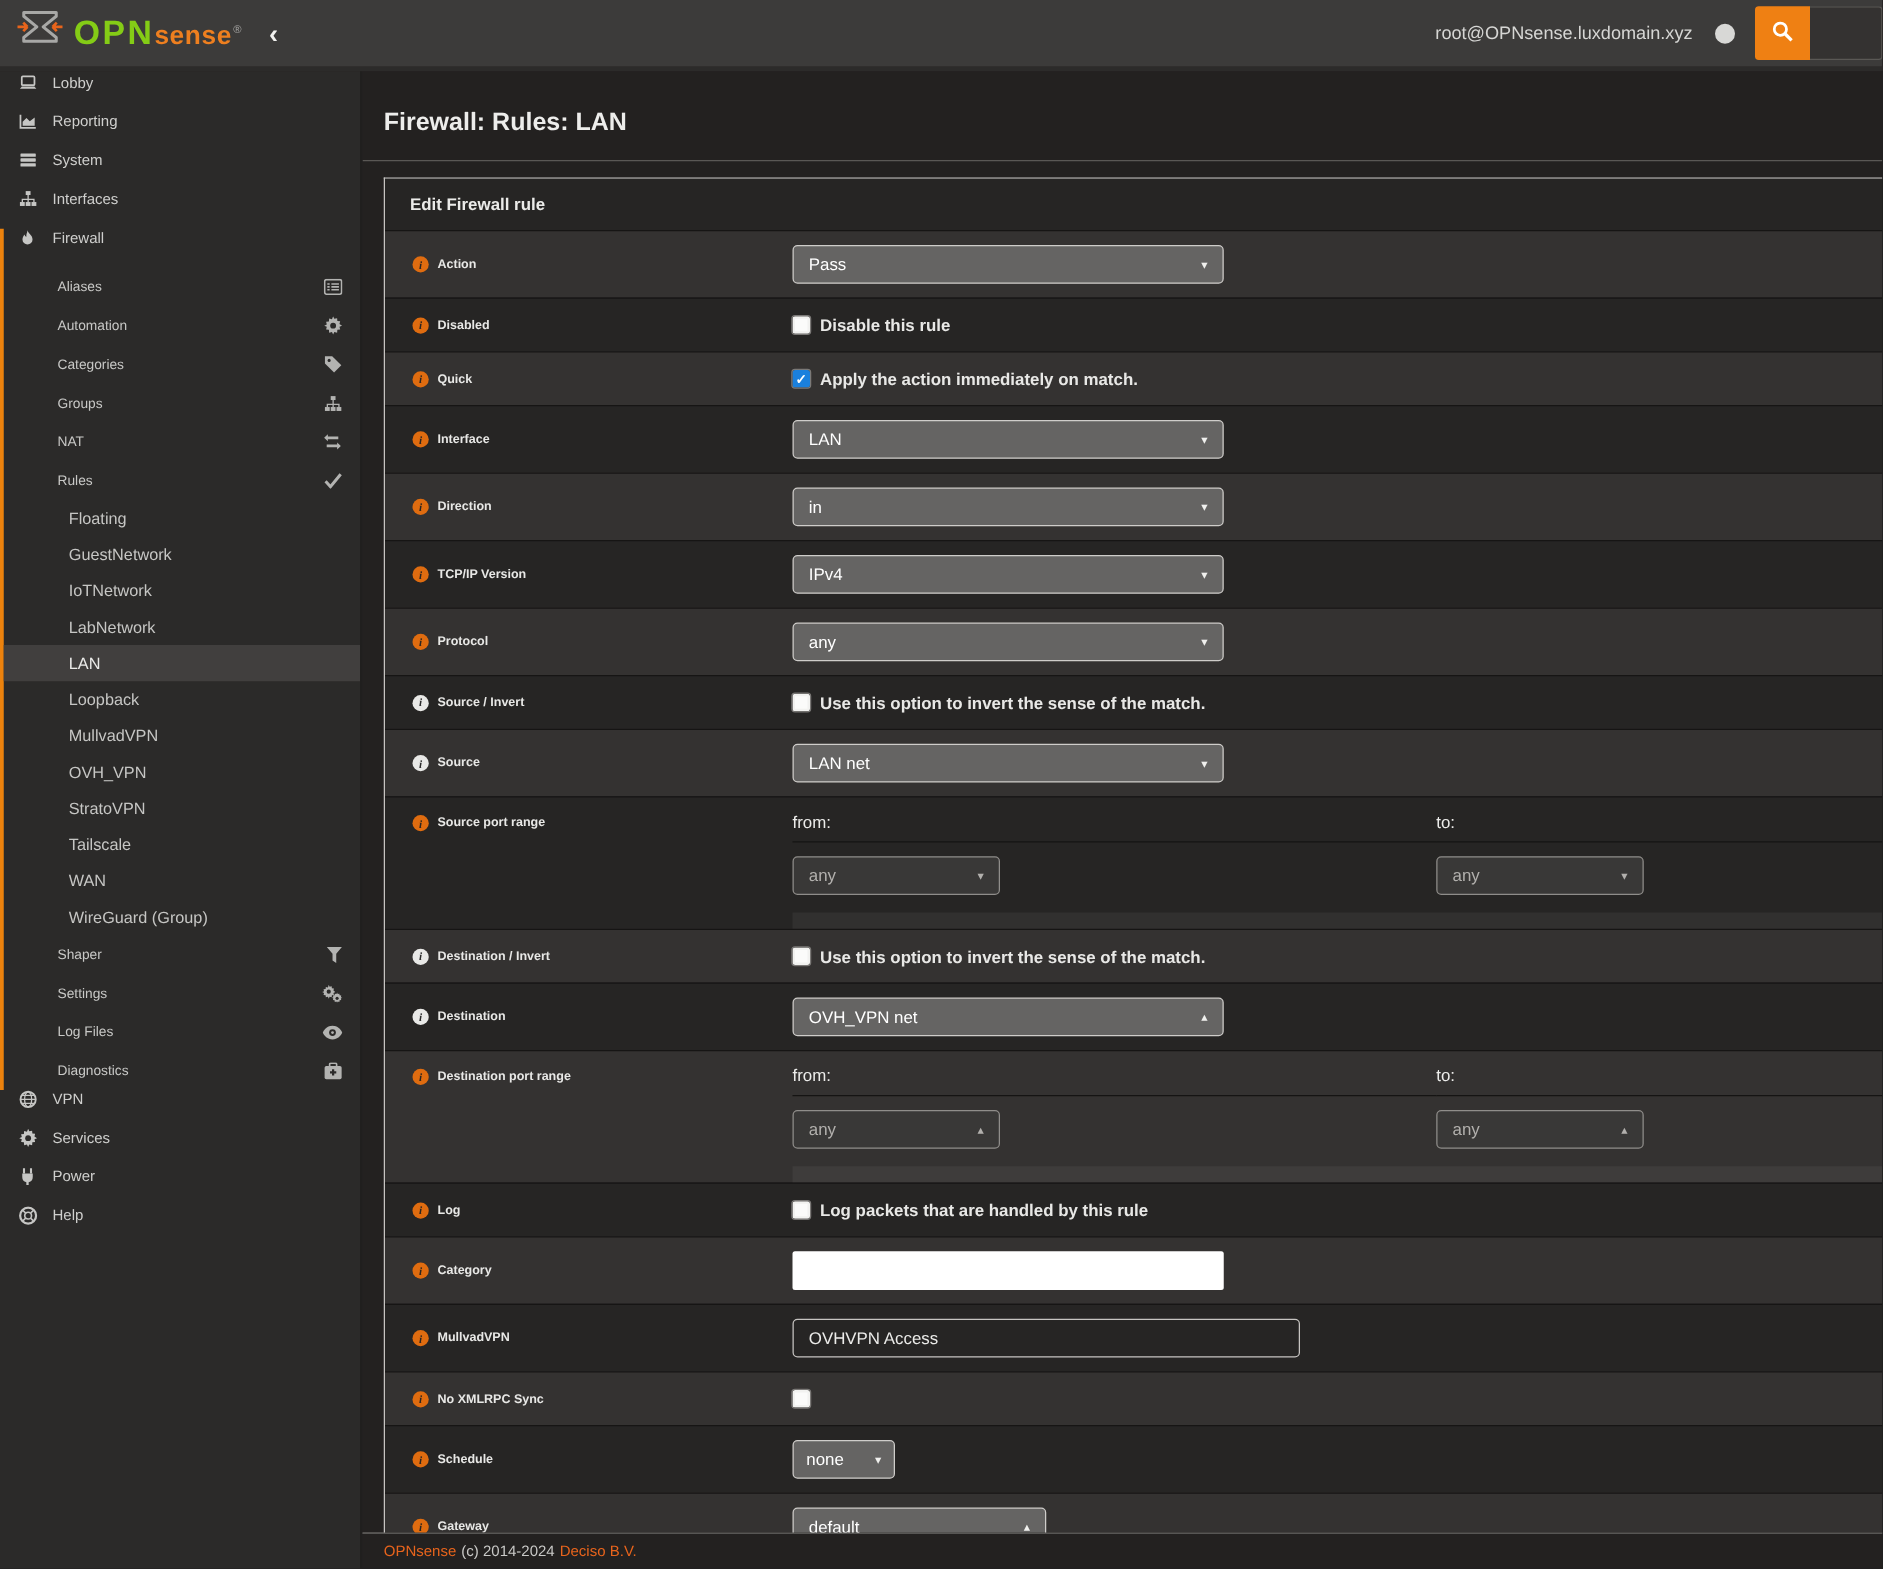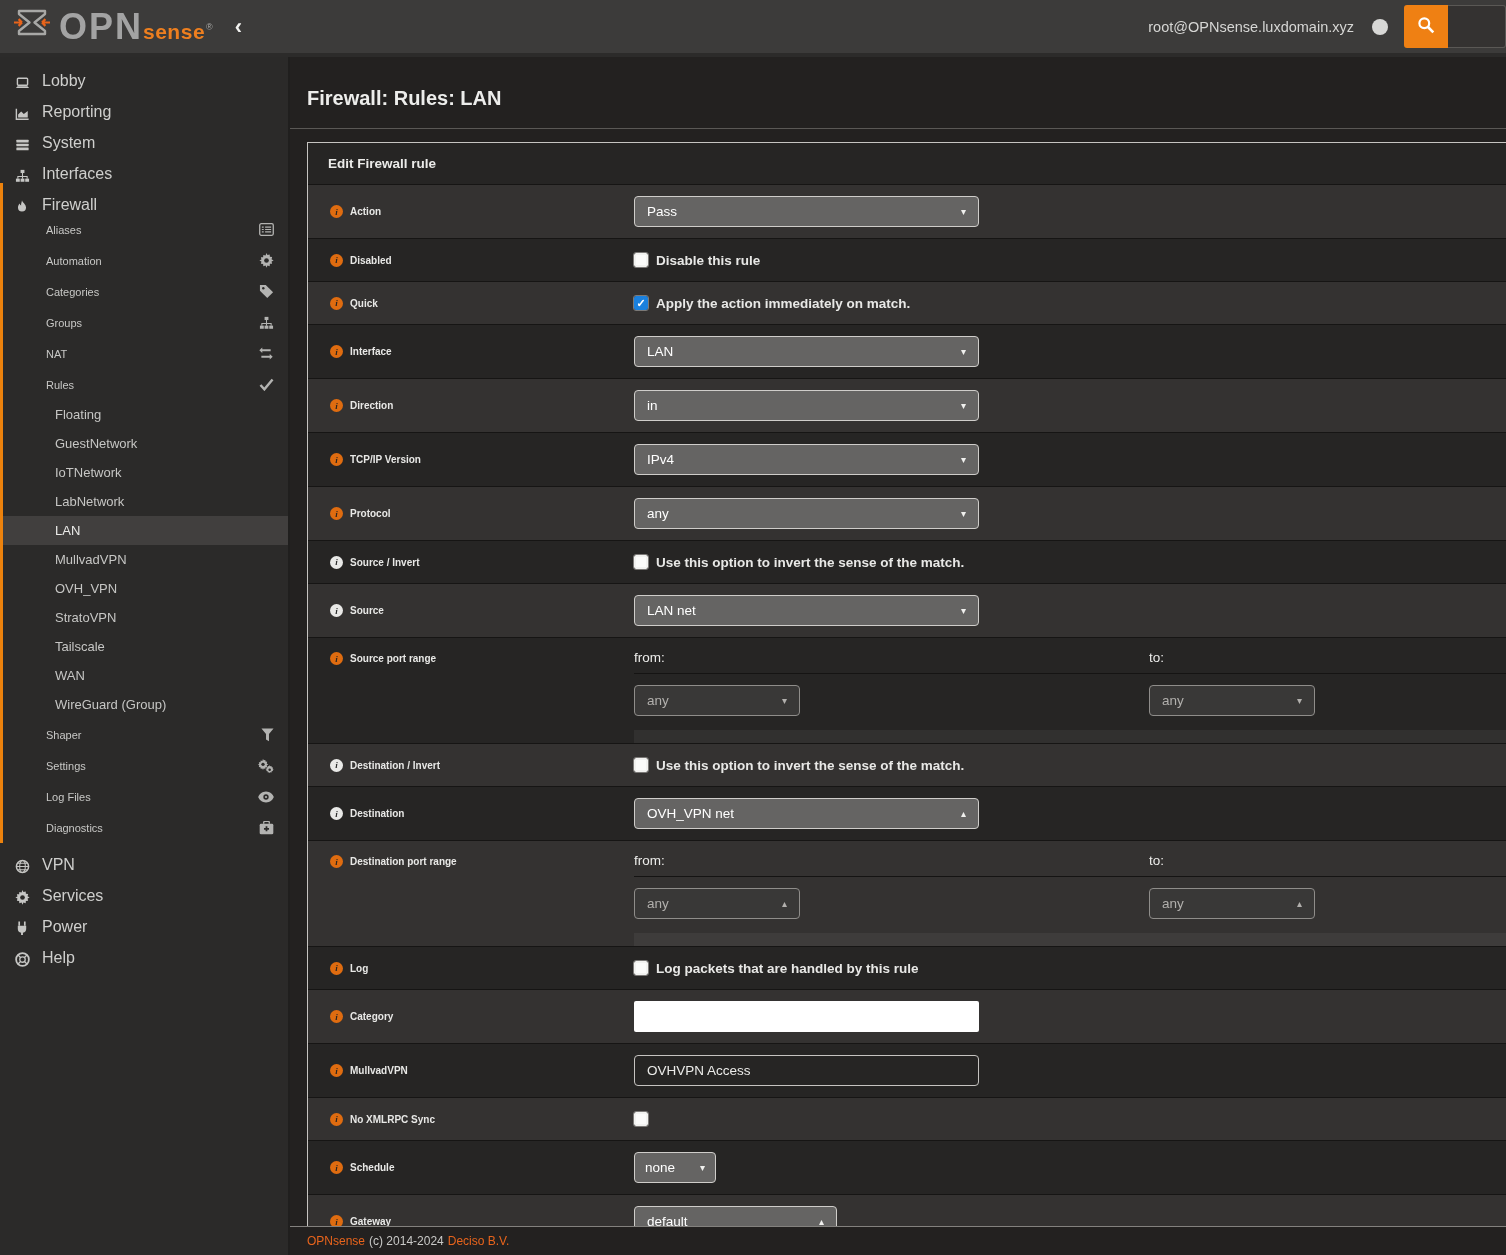--- a/index.html
+++ b/index.html
@@ -4,43 +4,43 @@
 <style>
   * { margin:0; padding:0; box-sizing:border-box; }
   html,body { width:1506px; height:1255px; overflow:hidden; background:#232120;
               font-family:"Liberation Sans", sans-serif; }
 
   
   .topbar { height:57px; background:#3c3b3a; border-bottom:4px solid #2c2b2a;
             display:flex; align-items:center; }
   .logo-zone { width:290px; display:flex; align-items:center; padding-left:13px; flex:none; }
   .logo-text { display:flex; align-items:baseline; margin-left:8px; cursor:pointer; }
-  .logo-opn { font-size:36px; font-weight:700; letter-spacing:2px; color:#a3a3a3; }
+  .logo-opn { font-size:27px; font-weight:700; letter-spacing:2px; color:#84cc16; }
   .logo-sense { font-size:21px; font-weight:700; color:#ee7f1f; letter-spacing:0.5px; }
   .logo-reg { font-size:9px; color:#a7a7a5; margin-left:1px; position:relative; top:-9px; }
   .collapse { color:#f2f2f0; font-size:22px; font-weight:700; margin-left:22px; cursor:pointer; line-height:1; }
   .topbar-right { margin-left:auto; display:flex; align-items:center; height:100%; }
   .user-label { color:#d6d6d4; font-size:14.5px; }
   .status-dot { width:16px; height:16px; border-radius:50%; background:#d8d8d6; margin-left:18px; }
   .search-group { display:flex; align-items:center; margin-left:16px; height:100%; }
   .search-btn { width:44px; height:43px; background:#ef8013; border:none; border-radius:3px 0 0 3px;
                 display:flex; align-items:center; justify-content:center; cursor:pointer; }
   .search-input { width:58px; height:43px; background:#343231; border:1px solid #5a5855;
                   border-left:none; border-radius:0 3px 3px 0; color:#e8e8e6; padding:0 6px; font-size:13px; }
 
   
   .layout { display:flex; height:1198px; }
   .sidebar { width:290px; flex:none; background:#2b2a29; border-right:2px solid #201f1e;
              padding-top:2px; overflow:hidden; }
   .content { flex:1; min-width:0; display:flex; flex-direction:column; background:#232120; }
   .content-main { height:1170px; overflow:hidden; border-bottom:1px solid #83817e; }
 
   
-  .nav1 { height:31px; display:flex; align-items:flex-end; padding-left:13px;
-          color:#cfcfcd; font-size:16px; cursor:pointer; }
+  .nav1 { height:31px; display:flex; align-items:flex-start; padding-left:13px;
+          color:#cfcfcd; font-size:12px; cursor:pointer; }
   .nav1 .ic { width:18px; display:flex; justify-content:center; margin-right:11px; color:#c6c6c4; }
   .fw-block { border-left:3px solid #ec820d; }
   .fw-block .nav1 { padding-left:10px; }
   .nav2 { height:31px; display:flex; align-items:center; padding-left:43px;
           color:#c8c8c6; font-size:11px; cursor:pointer; }
   .nav2 .ric { margin-left:auto; margin-right:14px; color:#b3b3b1; display:flex; }
   .nav3 { height:29px; display:flex; align-items:center; padding-left:52px;
           color:#c6c6c4; font-size:13px; cursor:pointer; }
   .nav3.active { background:#413f3e; color:#eaeae8; }
 
@@ -85,21 +85,21 @@
   .port { display:grid; grid-template-columns:515px 1fr; align-self:stretch; position:relative; }
   .port-head { height:36px; display:flex; align-items:flex-end; padding-bottom:8px;
                font-size:13.5px; font-weight:400; color:#ecece a; color:#ececea;
                border-bottom:1px solid #151413; }
   .port-body { padding-top:11px; }
   .port-strip { position:absolute; left:0; right:0; bottom:0; height:13px;
                 background:rgba(255,255,255,0.05); }
 
   .cat-input { width:345px; height:31px; background:#ffffff; border:none; border-radius:2px;
                padding:0 10px; font-size:13.5px; color:#333; }
-  .desc-input { width:345px; height:31px; background:transparent; border:1px solid #c6c4c1;
+  .desc-input { width:406px; height:31px; background:transparent; border:1px solid #c6c4c1;
                 border-radius:4px; padding:0 12px; font-size:13.5px; color:#ebebe9; }
 
   
   .footer { height:27px; display:flex; align-items:center; padding-left:17px;
             font-size:12px; color:#c9c9c7; gap:4px; background:#232120; }
   .flink { color:#e8641c; cursor:pointer; }
 </style>
 </head>
 <body>
 
@@ -251,20 +251,23 @@
         <div class="nav3">
           <span>IoTNetwork</span>
         </div>
         <div class="nav3">
           <span>LabNetwork</span>
         </div>
         <div class="nav3 active">
           <span>LAN</span>
         </div>
         <div class="nav3">
+          <span>Loopback</span>
+        </div>
+        <div class="nav3">
           <span>MullvadVPN</span>
         </div>
         <div class="nav3">
           <span>OVH_VPN</span>
         </div>
         <div class="nav3">
           <span>StratoVPN</span>
         </div>
         <div class="nav3">
           <span>Tailscale</span>

